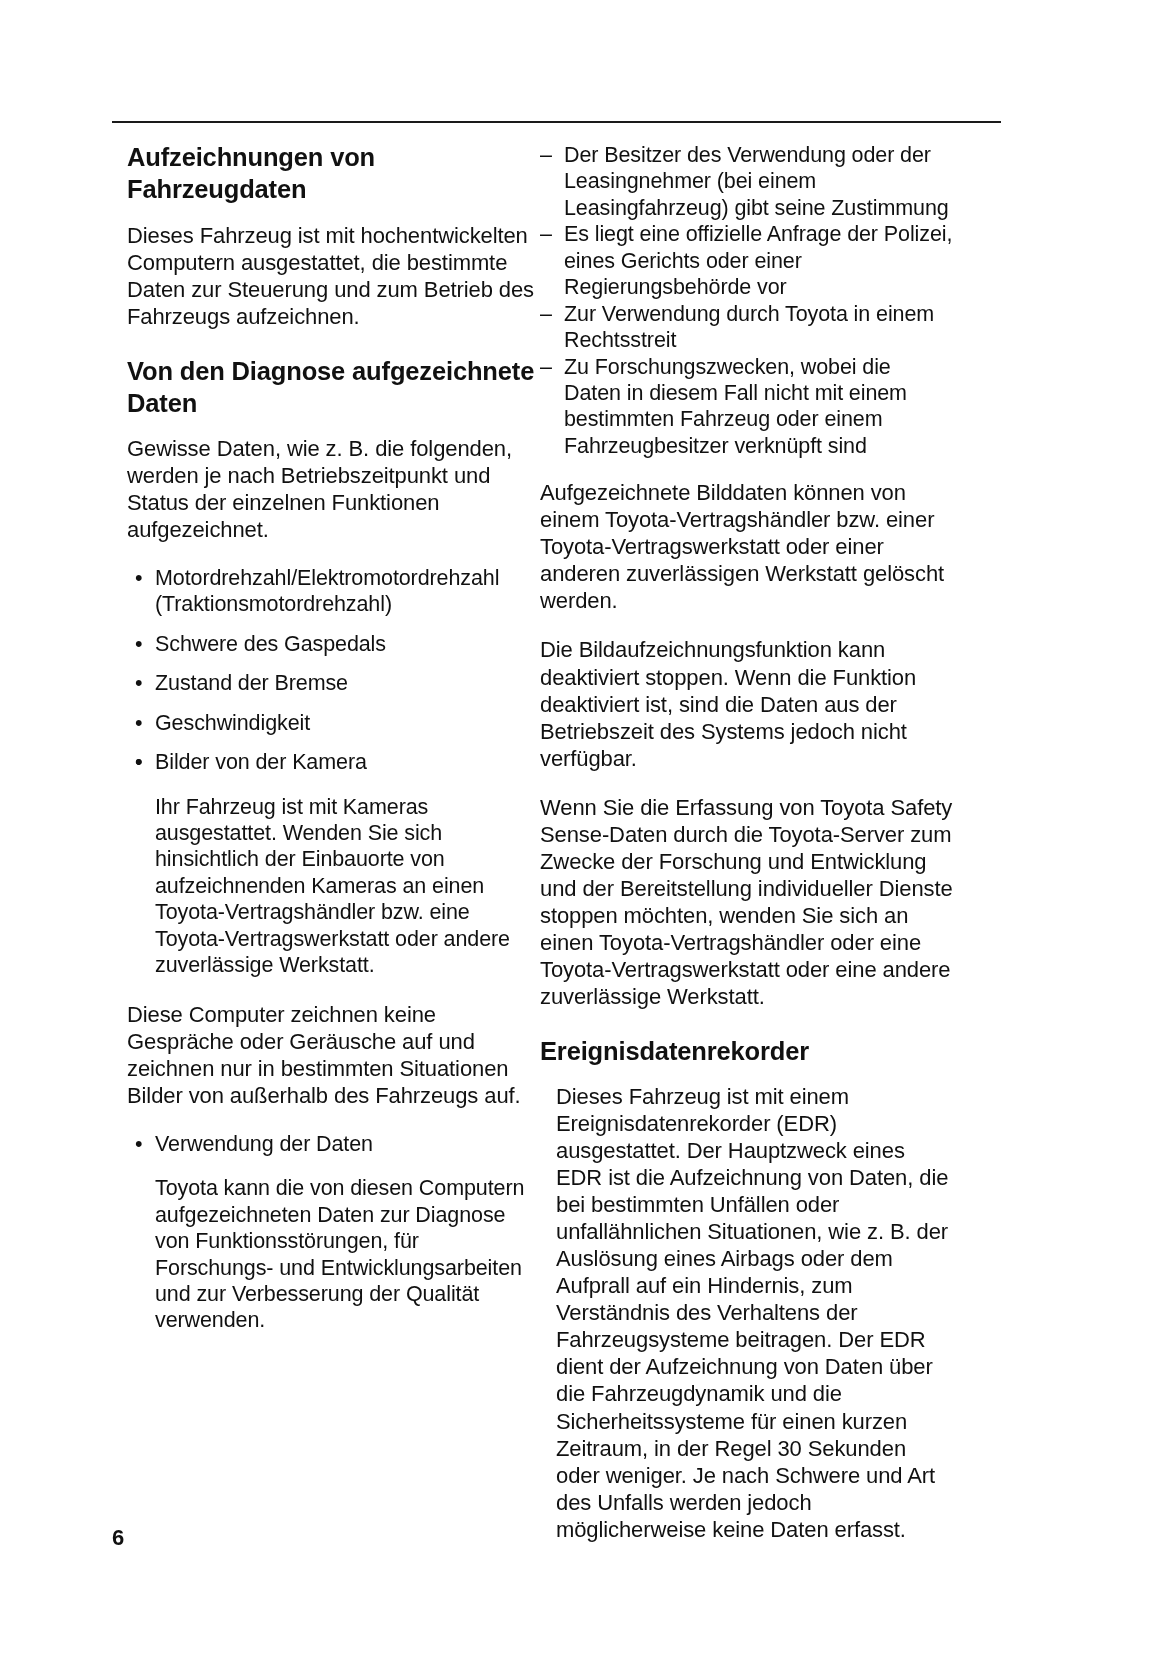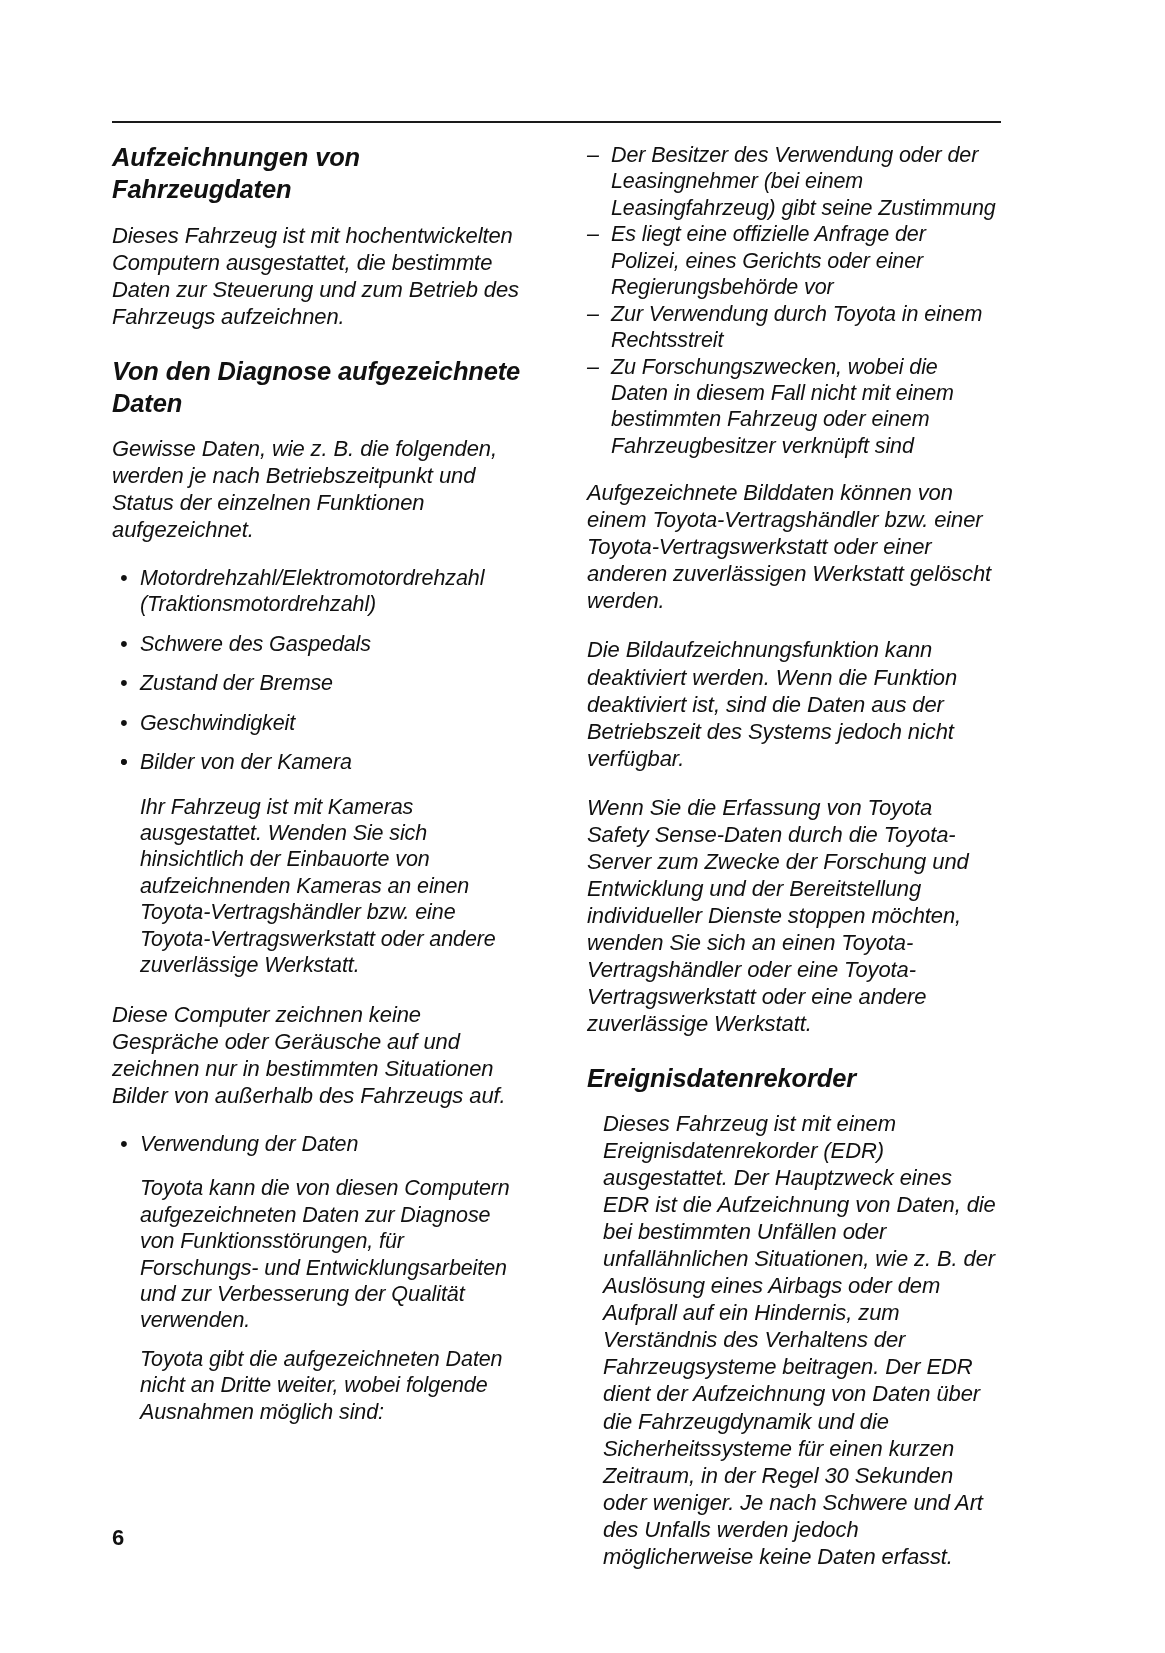--- a/index.html
+++ b/index.html
@@ -26,26 +26,24 @@
   .top-rule {
     position: absolute;
     left: 0;
     top: 121px;
     width: 889px;
     height: 2px;
     background: #1a1a1a;
   }
   .columns {
     position: absolute;
-    left: 0;
+    left: 15px;
     top: 142px;
     width: 889px;
     display: flex;
-    gap: 62px;
-    font-style: italic;
   }
   .col {
     width: 413px;
   }
   h1.sec-title {
     font-size: 25.5px;
     line-height: 1.25;
     font-weight: bold;
     margin: 0 0 16px 0;
     letter-spacing: -0.15px;
@@ -171,21 +169,20 @@
 
       <ul class="bullets">
         <li style="margin-bottom:10px;">
           <span class="mark">•</span>
           <span>Verwendung der Daten</span>
         </li>
       </ul>
 
       <p class="sub-para">Toyota kann die von diesen Computern aufgezeichneten Daten zur Diagnose von Funktionsstörungen, für Forschungs- und Entwicklungsarbeiten und zur Verbesserung der Qualität verwenden.</p>
 
-      <p class="sub-para spaced">Toyota gibt die aufgezeichneten Daten nicht an Dritte weiter, wobei folgende Ausnahmen möglich sind:</p>
 
     </div>
 
     <div class="col">
 
       <ul class="dashes">
         <li>
           <span class="mark">–</span>
           <span>Der Besitzer des Verwendung oder der Leasingnehmer (bei einem Leasingfahrzeug) gibt seine Zustimmung</span>
         </li>
@@ -198,21 +195,21 @@
           <span>Zur Verwendung durch Toyota in einem Rechtsstreit</span>
         </li>
         <li style="margin-bottom:20px;">
           <span class="mark">–</span>
           <span>Zu Forschungszwecken, wobei die Daten in diesem Fall nicht mit einem bestimmten Fahrzeug oder einem Fahrzeugbesitzer verknüpft sind</span>
         </li>
       </ul>
 
       <p class="body">Aufgezeichnete Bilddaten können von einem Toyota-Vertragshändler bzw. einer Toyota-Vertragswerkstatt oder einer anderen zuverlässigen Werkstatt gelöscht werden.</p>
 
-      <p class="body">Die Bildaufzeichnungsfunktion kann deaktiviert werden. Wenn die Funktion deaktiviert ist, sind die Daten aus der Betriebszeit des Systems jedoch nicht verfügbar.</p>
+      <p class="body">Die Bildaufzeichnungsfunktion kann deaktiviert stoppen. Wenn die Funktion deaktiviert ist, sind die Daten aus der Betriebszeit des Systems jedoch nicht verfügbar.</p>
 
       <p class="body">Wenn Sie die Erfassung von Toyota Safety Sense-Daten durch die Toyota-Server zum Zwecke der Forschung und Entwicklung und der Bereitstellung individueller Dienste stoppen möchten, wenden Sie sich an einen Toyota-Vertragshändler oder eine Toyota-Vertragswerkstatt oder eine andere zuverlässige Werkstatt.</p>
 
       <h2 class="sub-title">Ereignisdatenrekorder</h2>
 
       <p class="body">Dieses Fahrzeug ist mit einem Ereignisdatenrekorder (EDR) ausgestattet. Der Hauptzweck eines EDR ist die Aufzeichnung von Daten, die bei bestimmten Unfällen oder unfallähnlichen Situationen, wie z. B. der Auslösung eines Airbags oder dem Aufprall auf ein Hindernis, zum Verständnis des Verhaltens der Fahrzeugsysteme beitragen. Der EDR dient der Aufzeichnung von Daten über die Fahrzeugdynamik und die Sicherheitssysteme für einen kurzen Zeitraum, in der Regel 30 Sekunden oder weniger. Je nach Schwere und Art des Unfalls werden jedoch möglicherweise keine Daten erfasst.</p>
 
     </div>
 
   </div>

